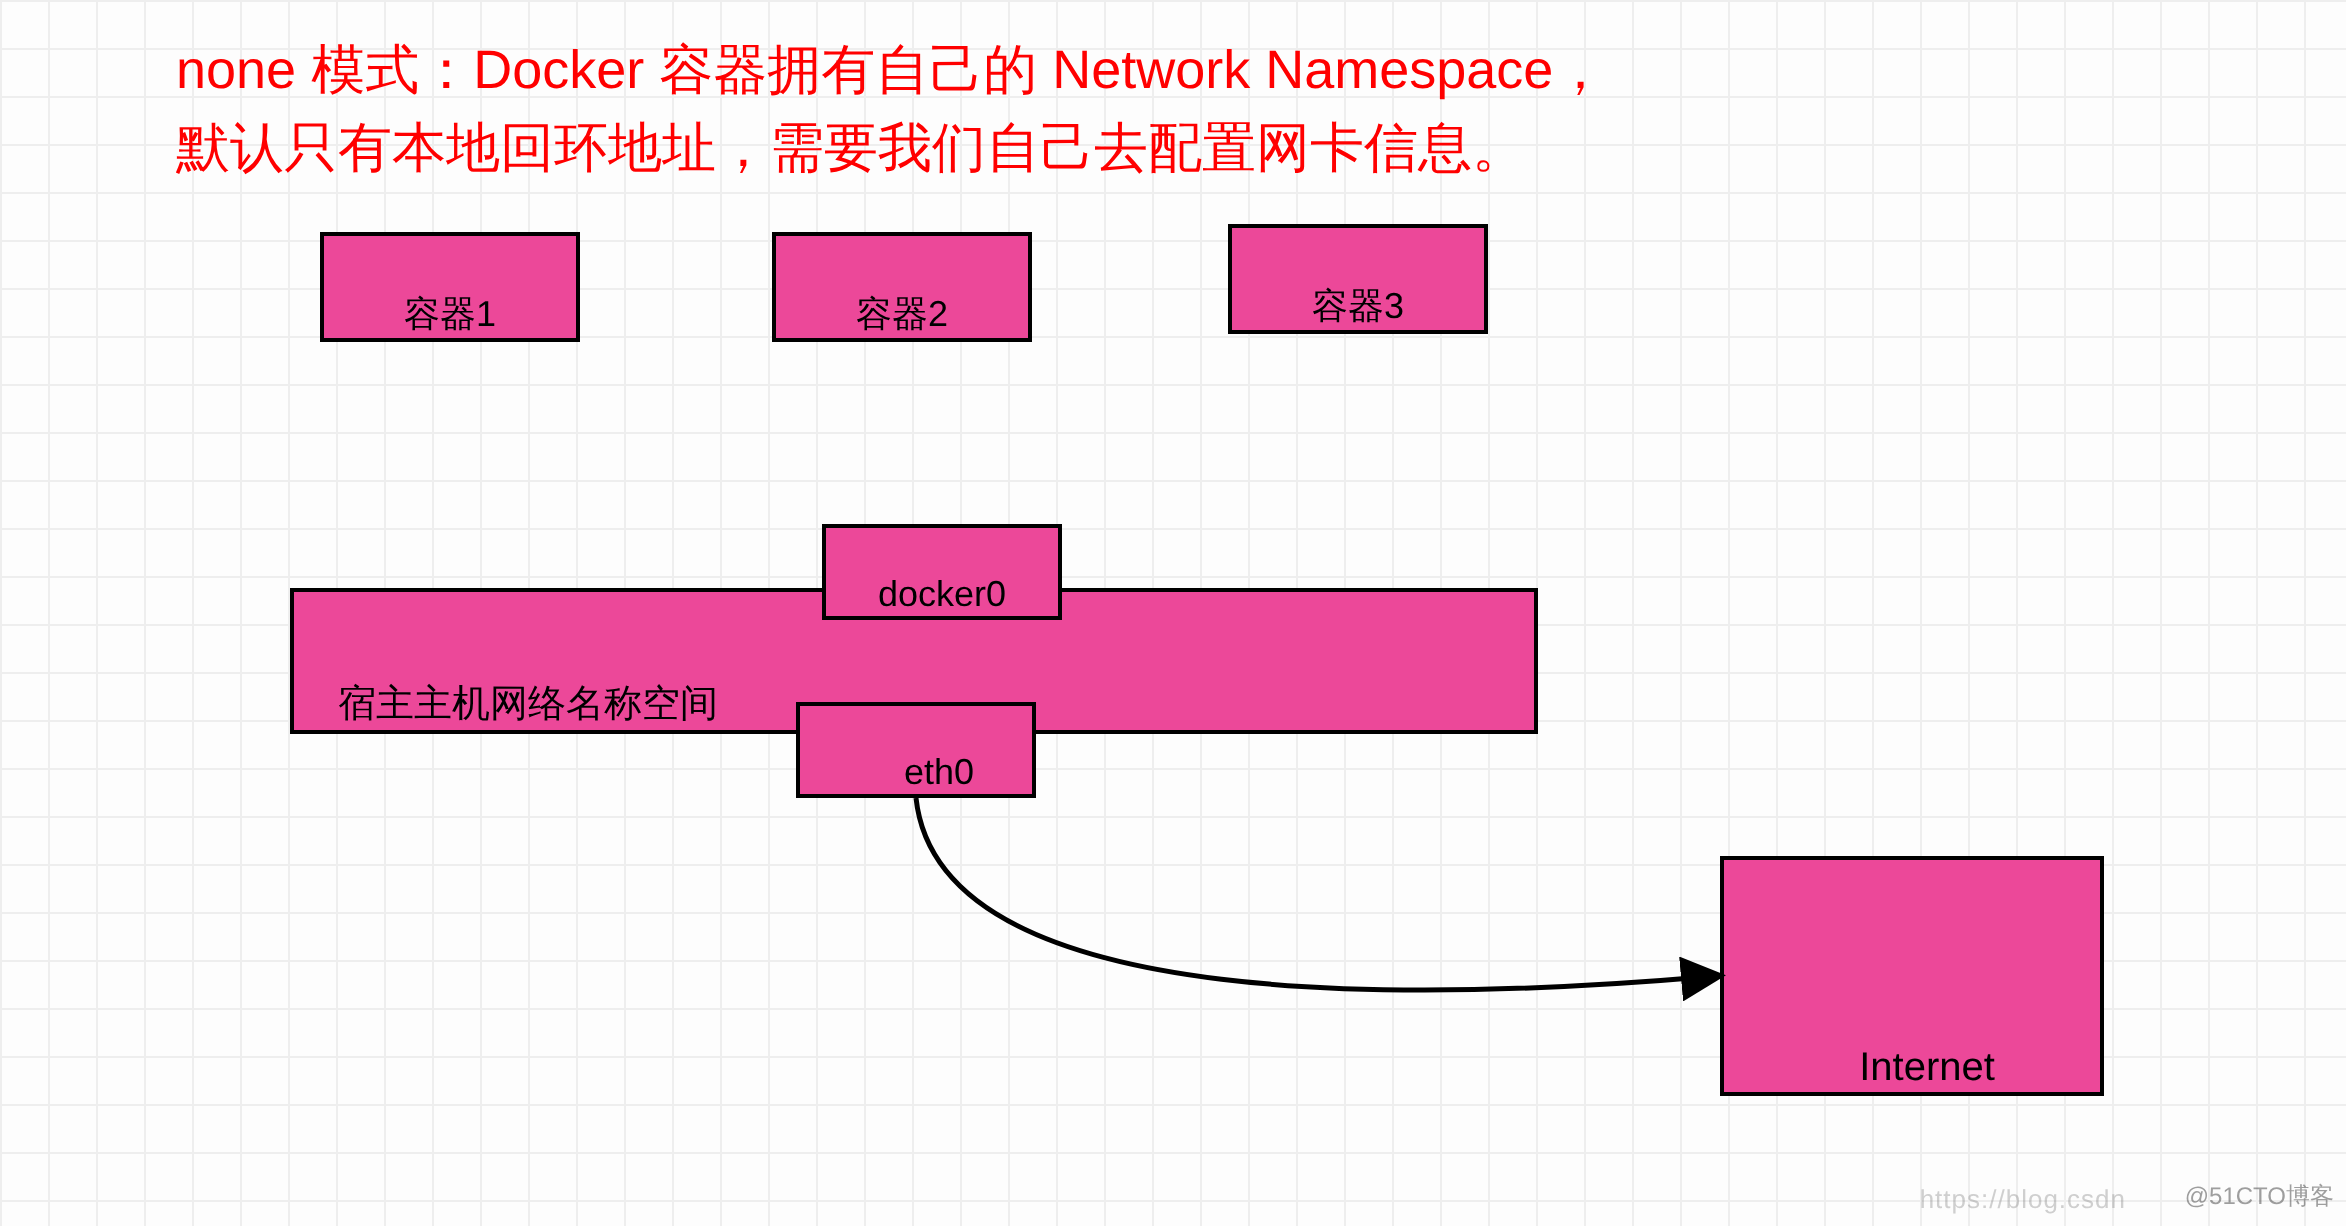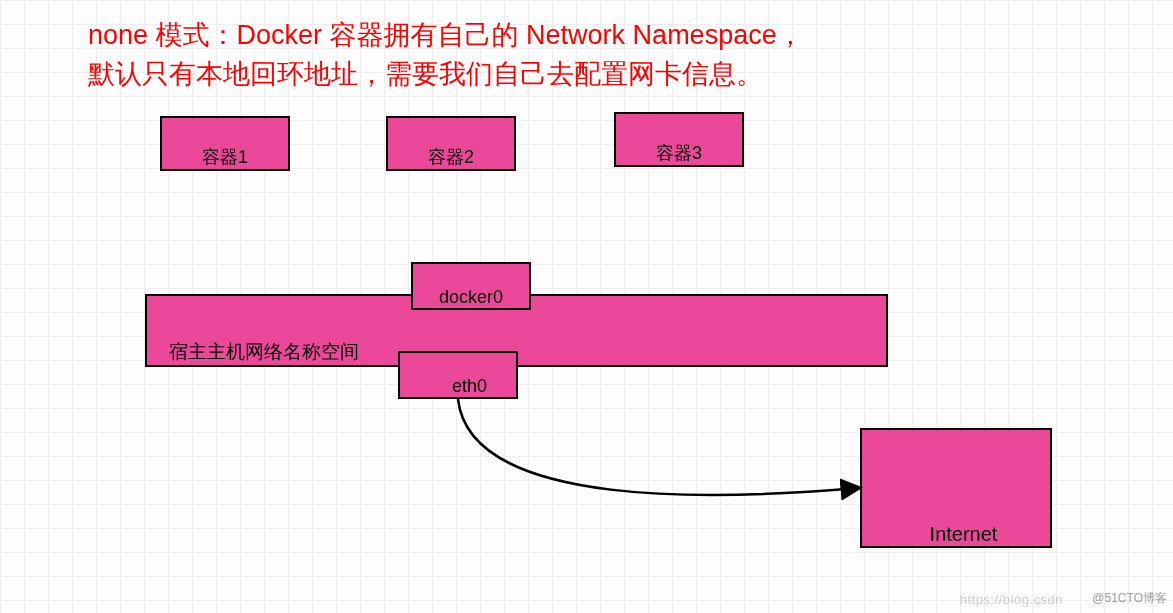--- a/index.html
+++ b/index.html
@@ -30,21 +30,21 @@
       border: 2px solid #000;
       background: #ec4899;
       display: flex;
       align-items: flex-end;
       justify-content: center;
       font-size: 18px;
       color: #000;
     }
     .container-box { width: 130px; height: 55px; }
     .host-box {
-      width: 743px; height: 73px;
+      width: 624px; height: 73px;
       justify-content: flex-start;
       padding-left: 22px;
       font-size: 19px;
     }
     .iface-box { width: 120px; height: 48px; z-index: 2; }
     .internet-box { width: 192px; height: 120px; font-size: 20px; padding-left: 15px; }
     .watermark-csdn {
       position: absolute;
       right: 110px;
       bottom: 6px;

